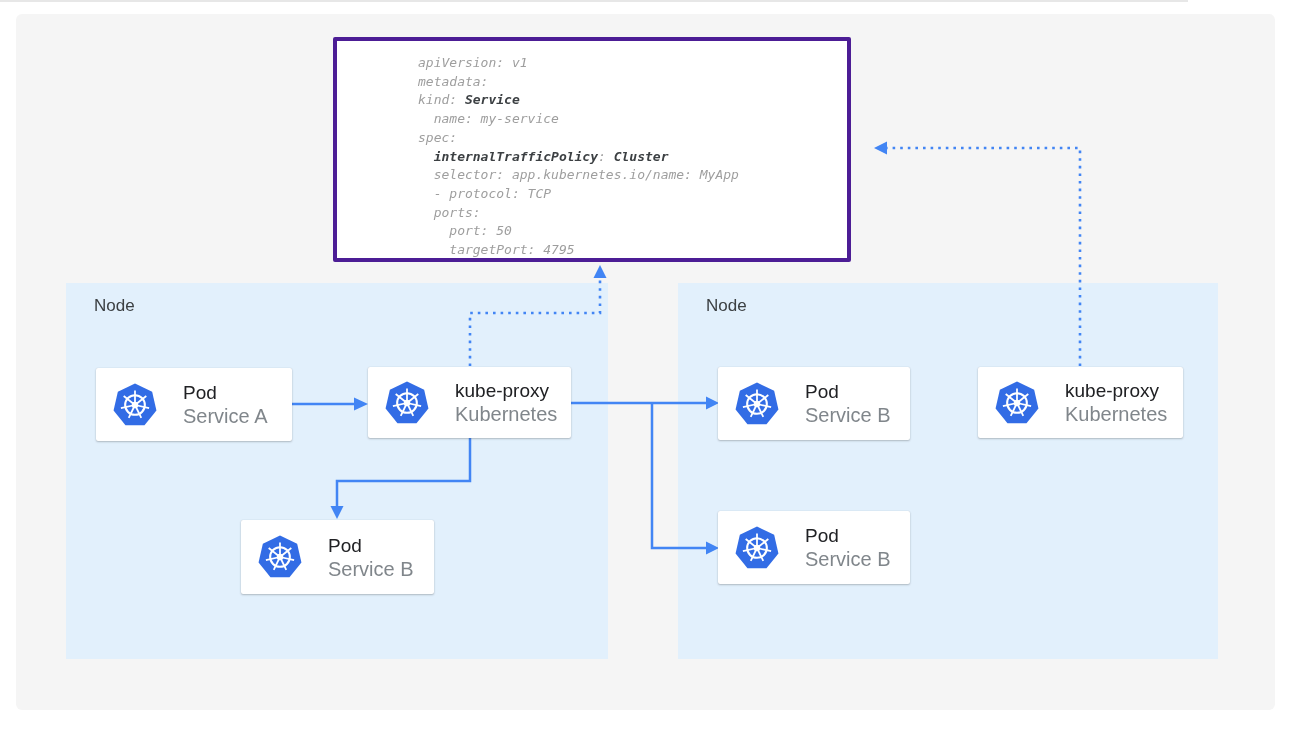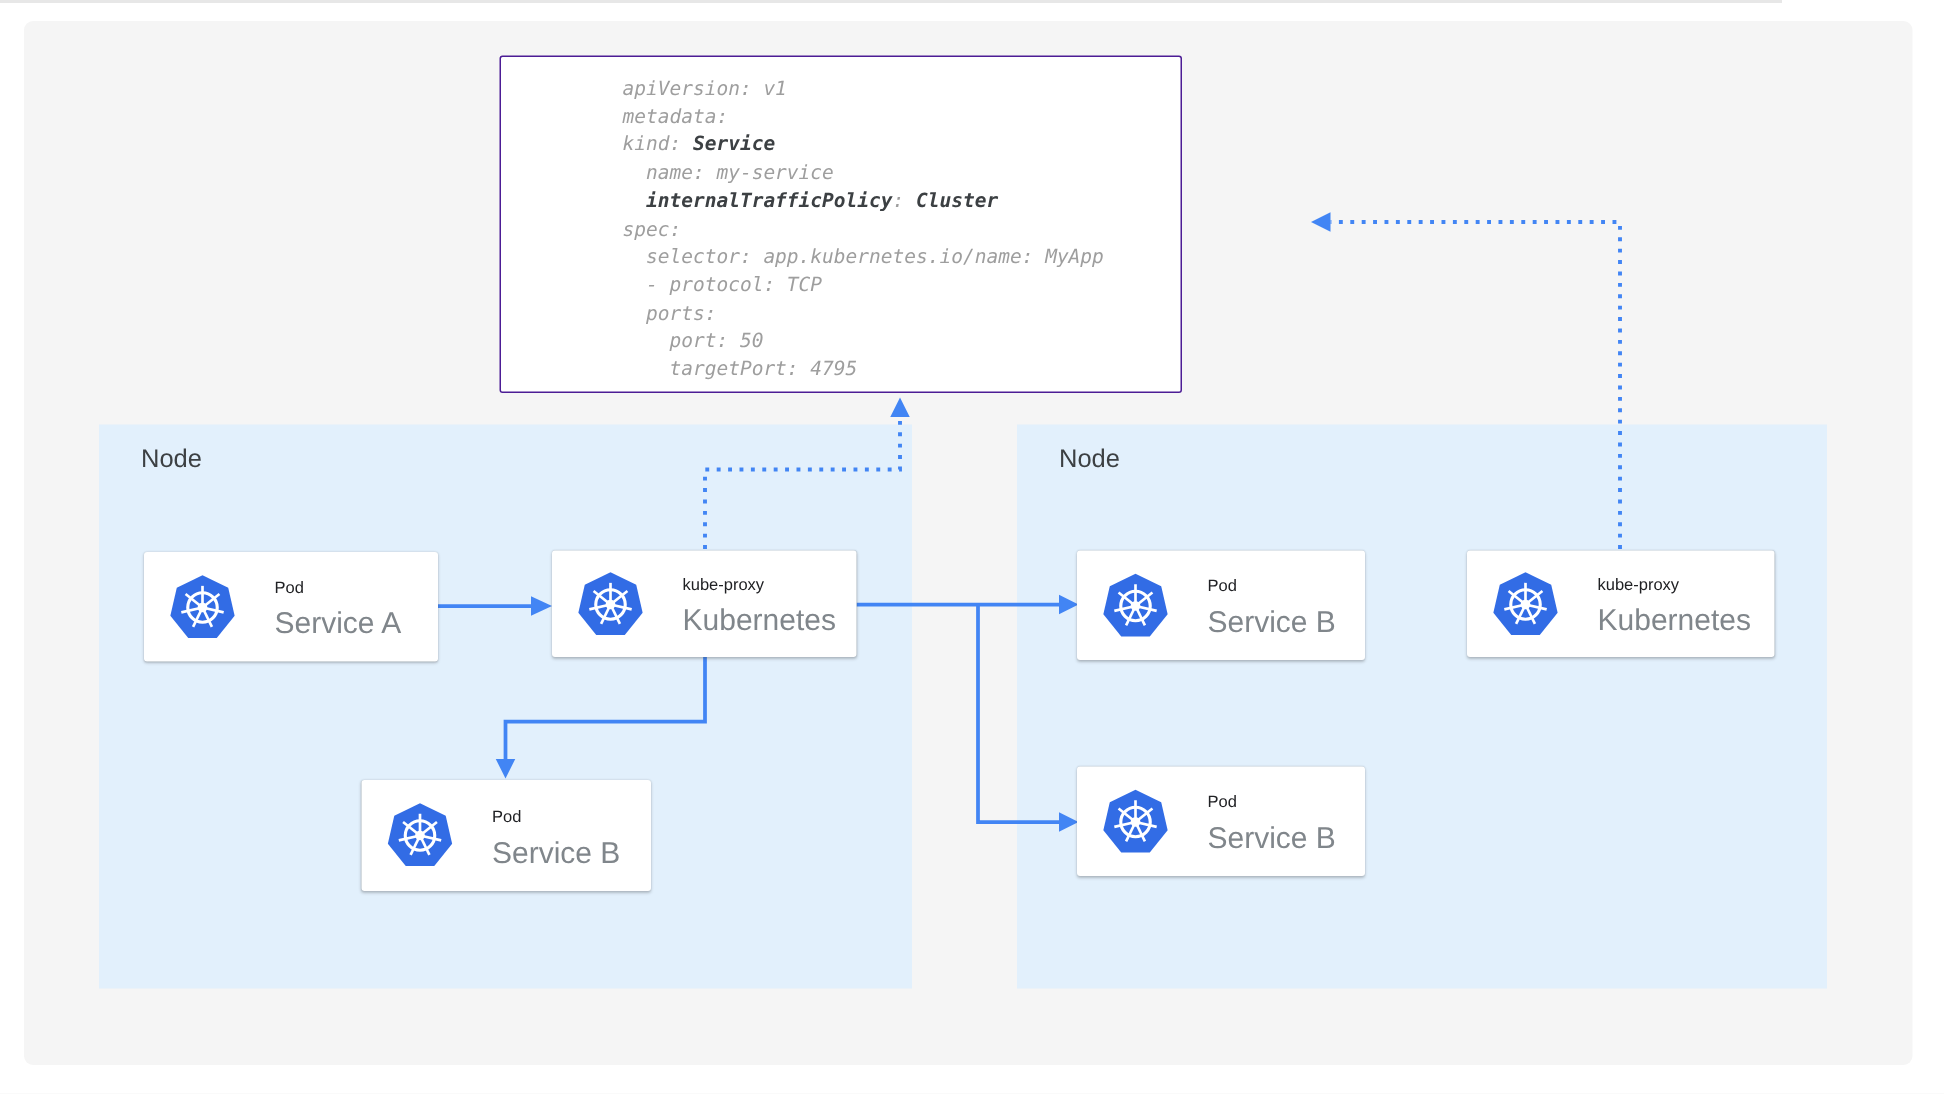--- a/index.html
+++ b/index.html
@@ -7,22 +7,22 @@
     width:1296px;height:729px;position:relative;overflow:hidden;
     background:#ffffff;font-family:"Liberation Sans",sans-serif;
   }
   .top-rule{position:absolute;left:0;top:0;width:1188px;height:2px;background:#e7e7e7;}
   .panel{
     position:absolute;left:16px;top:14px;width:1259px;height:696px;
     background:#f5f5f5;border-radius:6px;z-index:0;
   }
   
   .code-box{
-    position:absolute;left:333px;top:37px;width:455px;height:225px;
-    background:#ffffff;border:1px solid #4c1d95;border-radius:2px;
+    position:absolute;left:333px;top:37px;width:518px;height:225px;
+    background:#ffffff;border:4px solid #4c1d95;border-radius:2px;
     box-sizing:border-box;z-index:2;
     padding:13px 10px 0 81px;
   }
   .code-line{
     font-family:"DejaVu Sans Mono","Liberation Mono",monospace;
     font-style:italic;font-size:13px;line-height:18.7px;
     color:#9e9e9e;white-space:pre;
   }
   .code-bold{font-weight:bold;color:#3c4043;}
   
@@ -40,21 +40,21 @@
     display:flex;align-items:center;box-sizing:border-box;padding-left:16px;
   }
   .card-pod-a        {left:96px; top:368px;width:196px;height:73px;}
   .card-kp-left      {left:368px;top:367px;width:203px;height:71px;}
   .card-pod-b-left   {left:241px;top:520px;width:193px;height:74px;}
   .card-pod-b1       {left:718px;top:367px;width:192px;height:73px;}
   .card-kp-right     {left:978px;top:367px;width:205px;height:71px;}
   .card-pod-b2       {left:718px;top:511px;width:192px;height:73px;}
   .k8s-icon{width:46px;height:46px;flex:0 0 46px;}
   .card-text{margin-left:25px;}
-  .card-title{font-size:11px;color:#202124;line-height:21px;}
+  .card-title{font-size:19px;color:#202124;line-height:21px;}
   .card-subtitle{font-size:20px;color:#80868b;line-height:21px;margin-top:3px;}
   
   .connectors{position:absolute;left:0;top:0;z-index:1;pointer-events:none;}
 </style>
 </head>
 <body>
 
 <div class="top-rule"></div>
 <div class="panel"></div>
 
@@ -76,22 +76,22 @@
     </symbol>
   </defs>
 </svg>
 
 <div class="code-box">
   <div>
       <div class="code-line"><span>apiVersion: v1</span></div>
       <div class="code-line"><span>metadata:</span></div>
       <div class="code-line"><span>kind: </span><span class="code-bold">Service</span></div>
       <div class="code-line"><span>  name: my-service</span></div>
+      <div class="code-line"><span>spec:</span></div>
       <div class="code-line"><span>  </span><span class="code-bold">internalTrafficPolicy</span><span>: </span><span class="code-bold">Cluster</span></div>
-      <div class="code-line"><span>spec:</span></div>
       <div class="code-line"><span>  selector: app.kubernetes.io/name: MyApp</span></div>
       <div class="code-line"><span>  - protocol: TCP</span></div>
       <div class="code-line"><span>  ports:</span></div>
       <div class="code-line"><span>    port: 50</span></div>
       <div class="code-line"><span>    targetPort: 4795</span></div>
     </div>
 </div>
 
 <div class="node node-left">
   <div class="node-label">Node</div>

